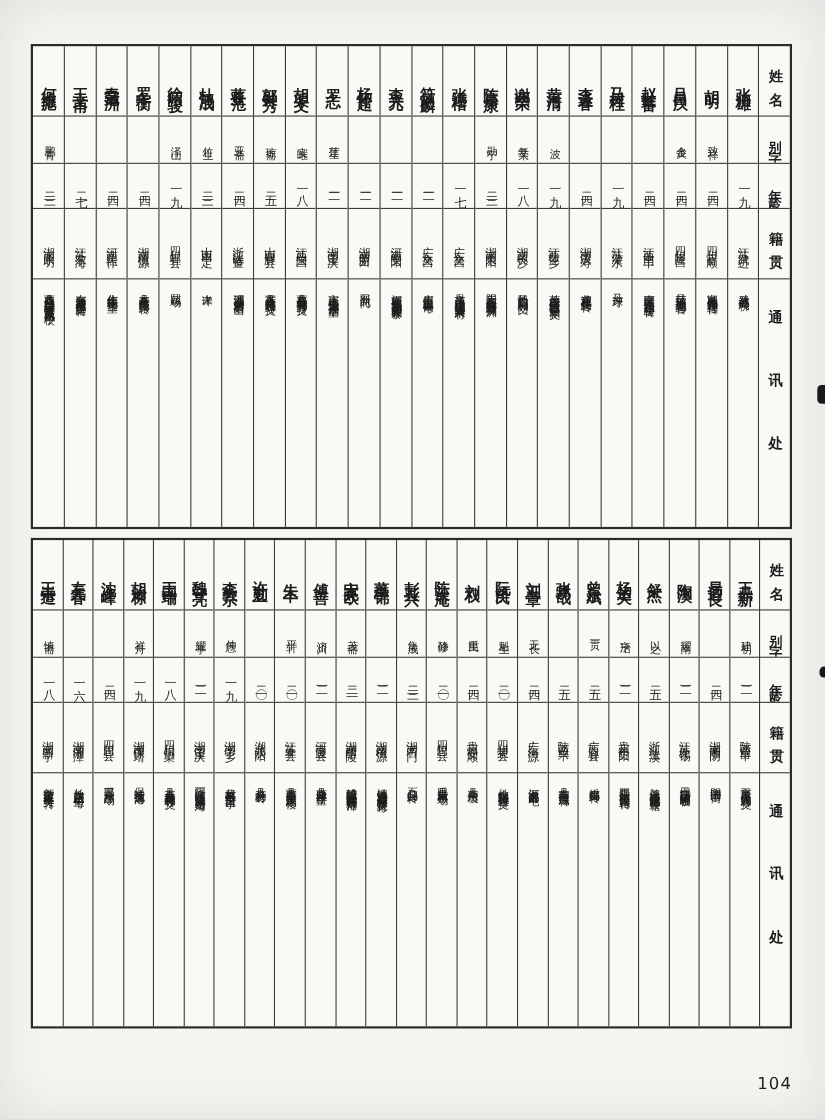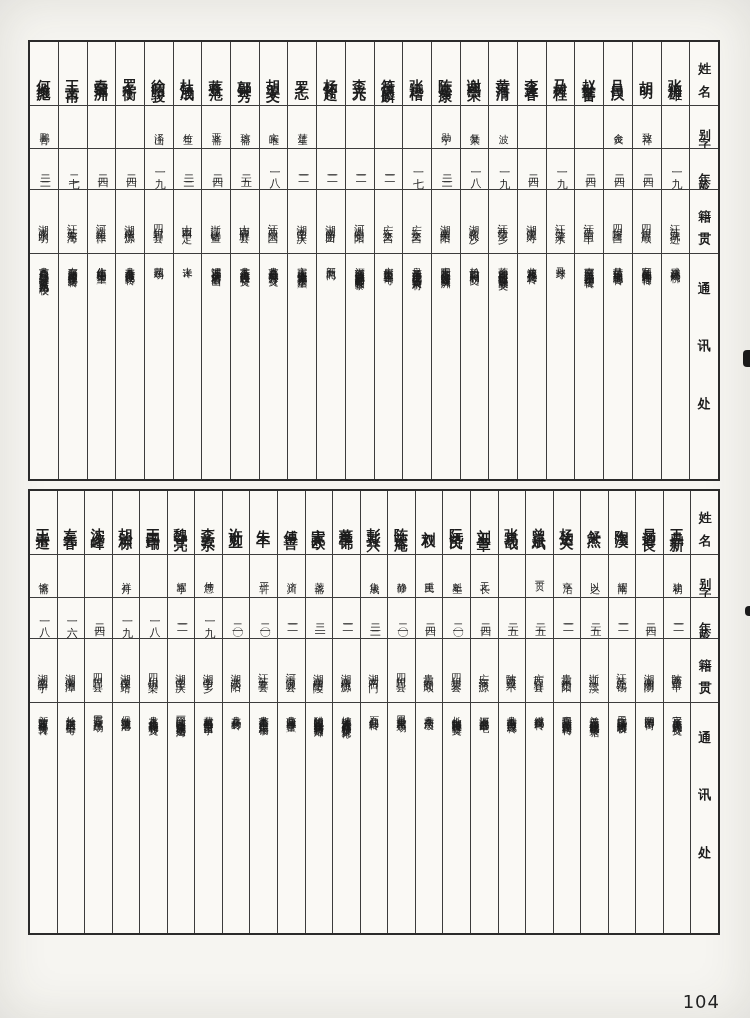--- a/index.html
+++ b/index.html
@@ -58,22 +58,22 @@
 
   
   .header-col .cell-name > span   { font-size: 13px; font-weight: bold; letter-spacing: 22px; }
   .header-col .cell-zi > span     { font-size: 12px; font-weight: bold; letter-spacing: 8px; }
   .header-col .cell-age > span    { font-size: 12px; font-weight: bold; letter-spacing: 7px; }
   .header-col .cell-native > span { font-size: 13px; font-weight: bold; letter-spacing: 22px; }
   .header-col .cell-addr { align-items: flex-start; padding-top: 16px; }
   .header-col .cell-addr > span   { font-size: 13px; font-weight: bold; letter-spacing: 58px; line-height: 15px; }
 
   .page-number {
-    position: absolute; right: 30px; bottom: 6px;
-    font-size: 18px; letter-spacing: 1px; color: #222;
+    position: absolute; right: 30px; bottom: 24px;
+    font-size: 15px; letter-spacing: 1px; color: #222;
   }
   .smudge {
     position: absolute; right: 0; background: #1a1a1a;
     border-radius: 4px 0 0 4px;
   }
   .smudge-1 { top: 350px; width: 7px; height: 17px; }
   .smudge-2 { top: 606px; width: 5px; height: 10px; }
 </style>
 </head>
 <body>

